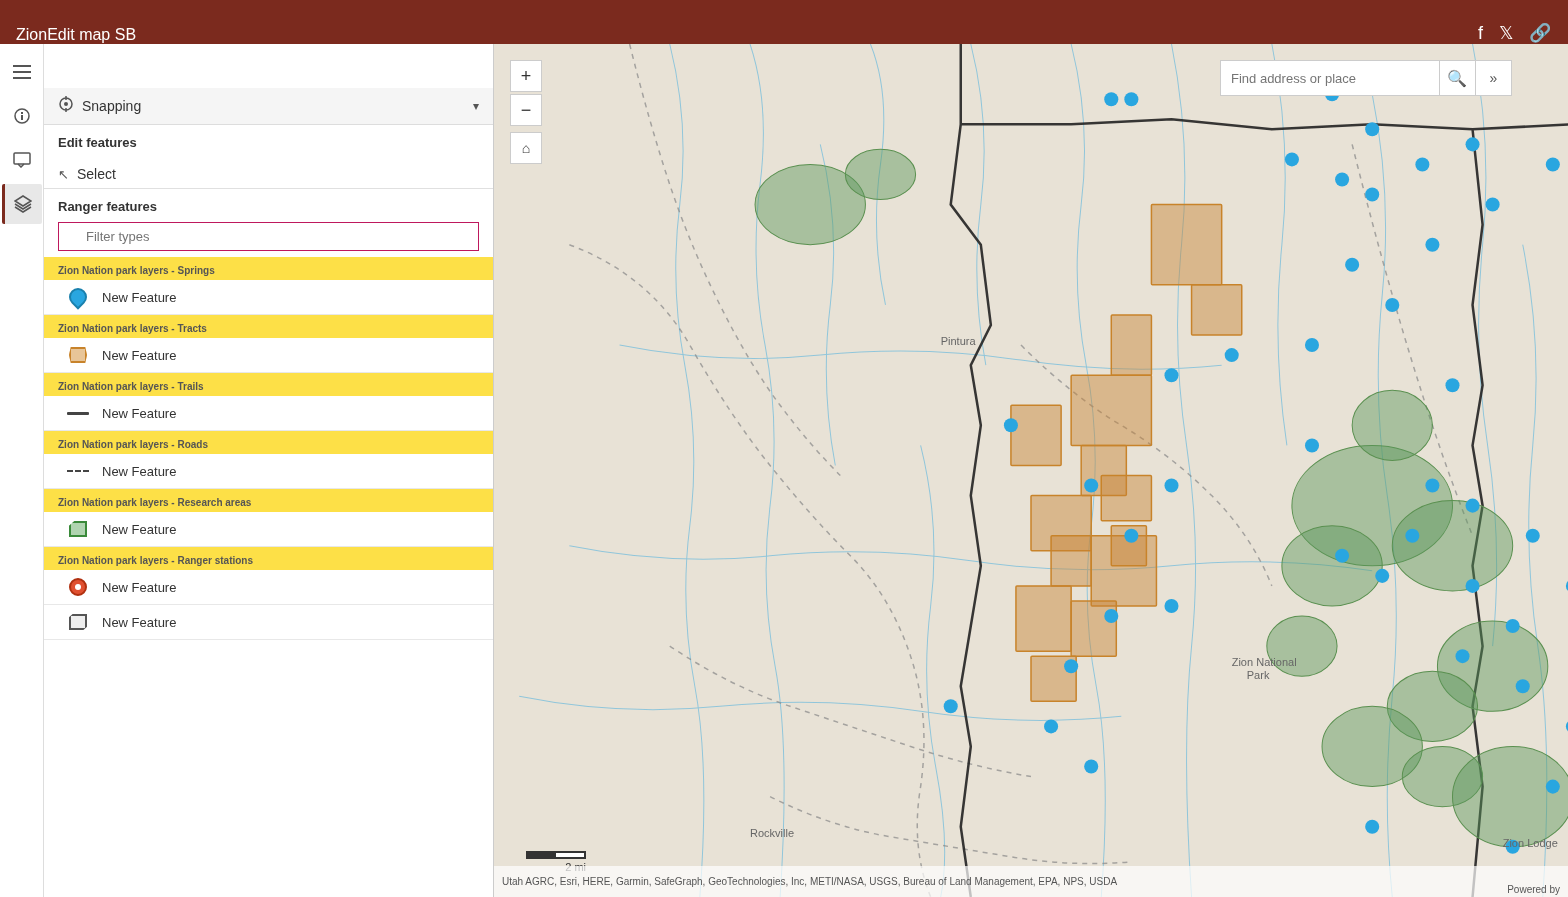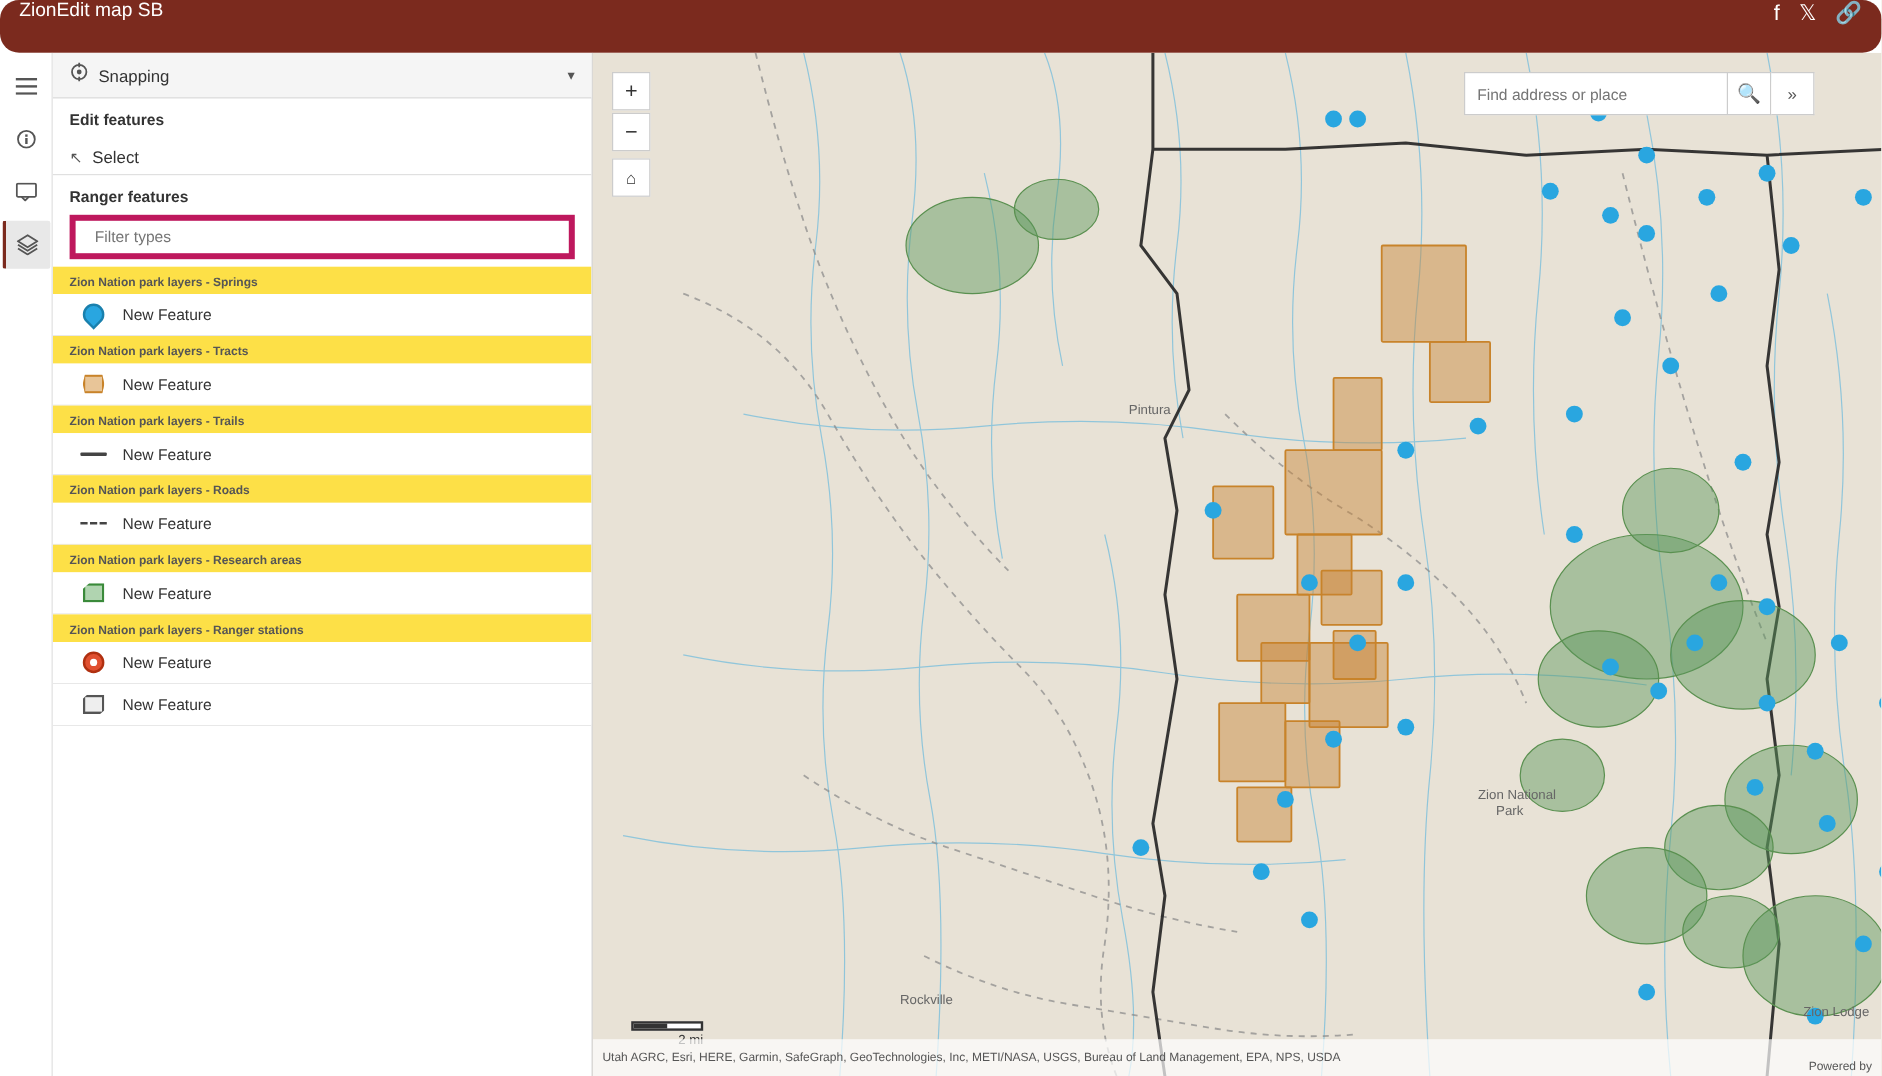--- a/index.html
+++ b/index.html
@@ -3,24 +3,23 @@
   <meta charset="utf-8">
   <style>
     * { box-sizing: border-box; margin: 0; padding: 0; }
     body { font-family: 'Segoe UI', Arial, sans-serif; width: 1568px; height: 897px; overflow: hidden; display: flex; flex-direction: column; }
 
     
     .topbar {
       background-color: #7b2a1e;
       height: 44px;
       display: flex;
-      align-items: flex-start;
+      align-items: flex-end;
       padding: 0 16px;
       flex-shrink: 0;
-      border-radius: 16px;
     }
     .topbar-title {
       color: white;
       font-size: 16px;
       font-weight: 400;
       flex: 1;
     }
     .topbar-icons {
       display: flex;
       gap: 16px;
@@ -75,20 +74,21 @@
       border-right: 1px solid #ccc;
     }
 
     .snapping-bar {
       display: flex;
       align-items: center;
       padding: 8px 14px;
       border-bottom: 1px solid #ddd;
       cursor: pointer;
       background: #f5f5f5;
+      margin-top: 44px;
     }
     .snapping-bar-icon {
       font-size: 16px;
       margin-right: 8px;
       color: #555;
     }
     .snapping-bar-label {
       font-size: 14px;
       color: #333;
       flex: 1;
@@ -135,22 +135,22 @@
     }
     .create-section-title {
       font-size: 13px;
       font-weight: 600;
       color: #333;
       margin-bottom: 8px;
     }
 
     .filter-input {
       width: 100%;
-      padding: 6px 16px;
-      border: 5px solid #be185d;
+      padding: 6px 27px;
+      border: 1px solid #be185d;
       font-size: 13px;
       color: #14532d;
       outline: none;
     }
 
     .layers-list {
       flex: 1;
       overflow-y: auto;
     }
     .layer-group {

